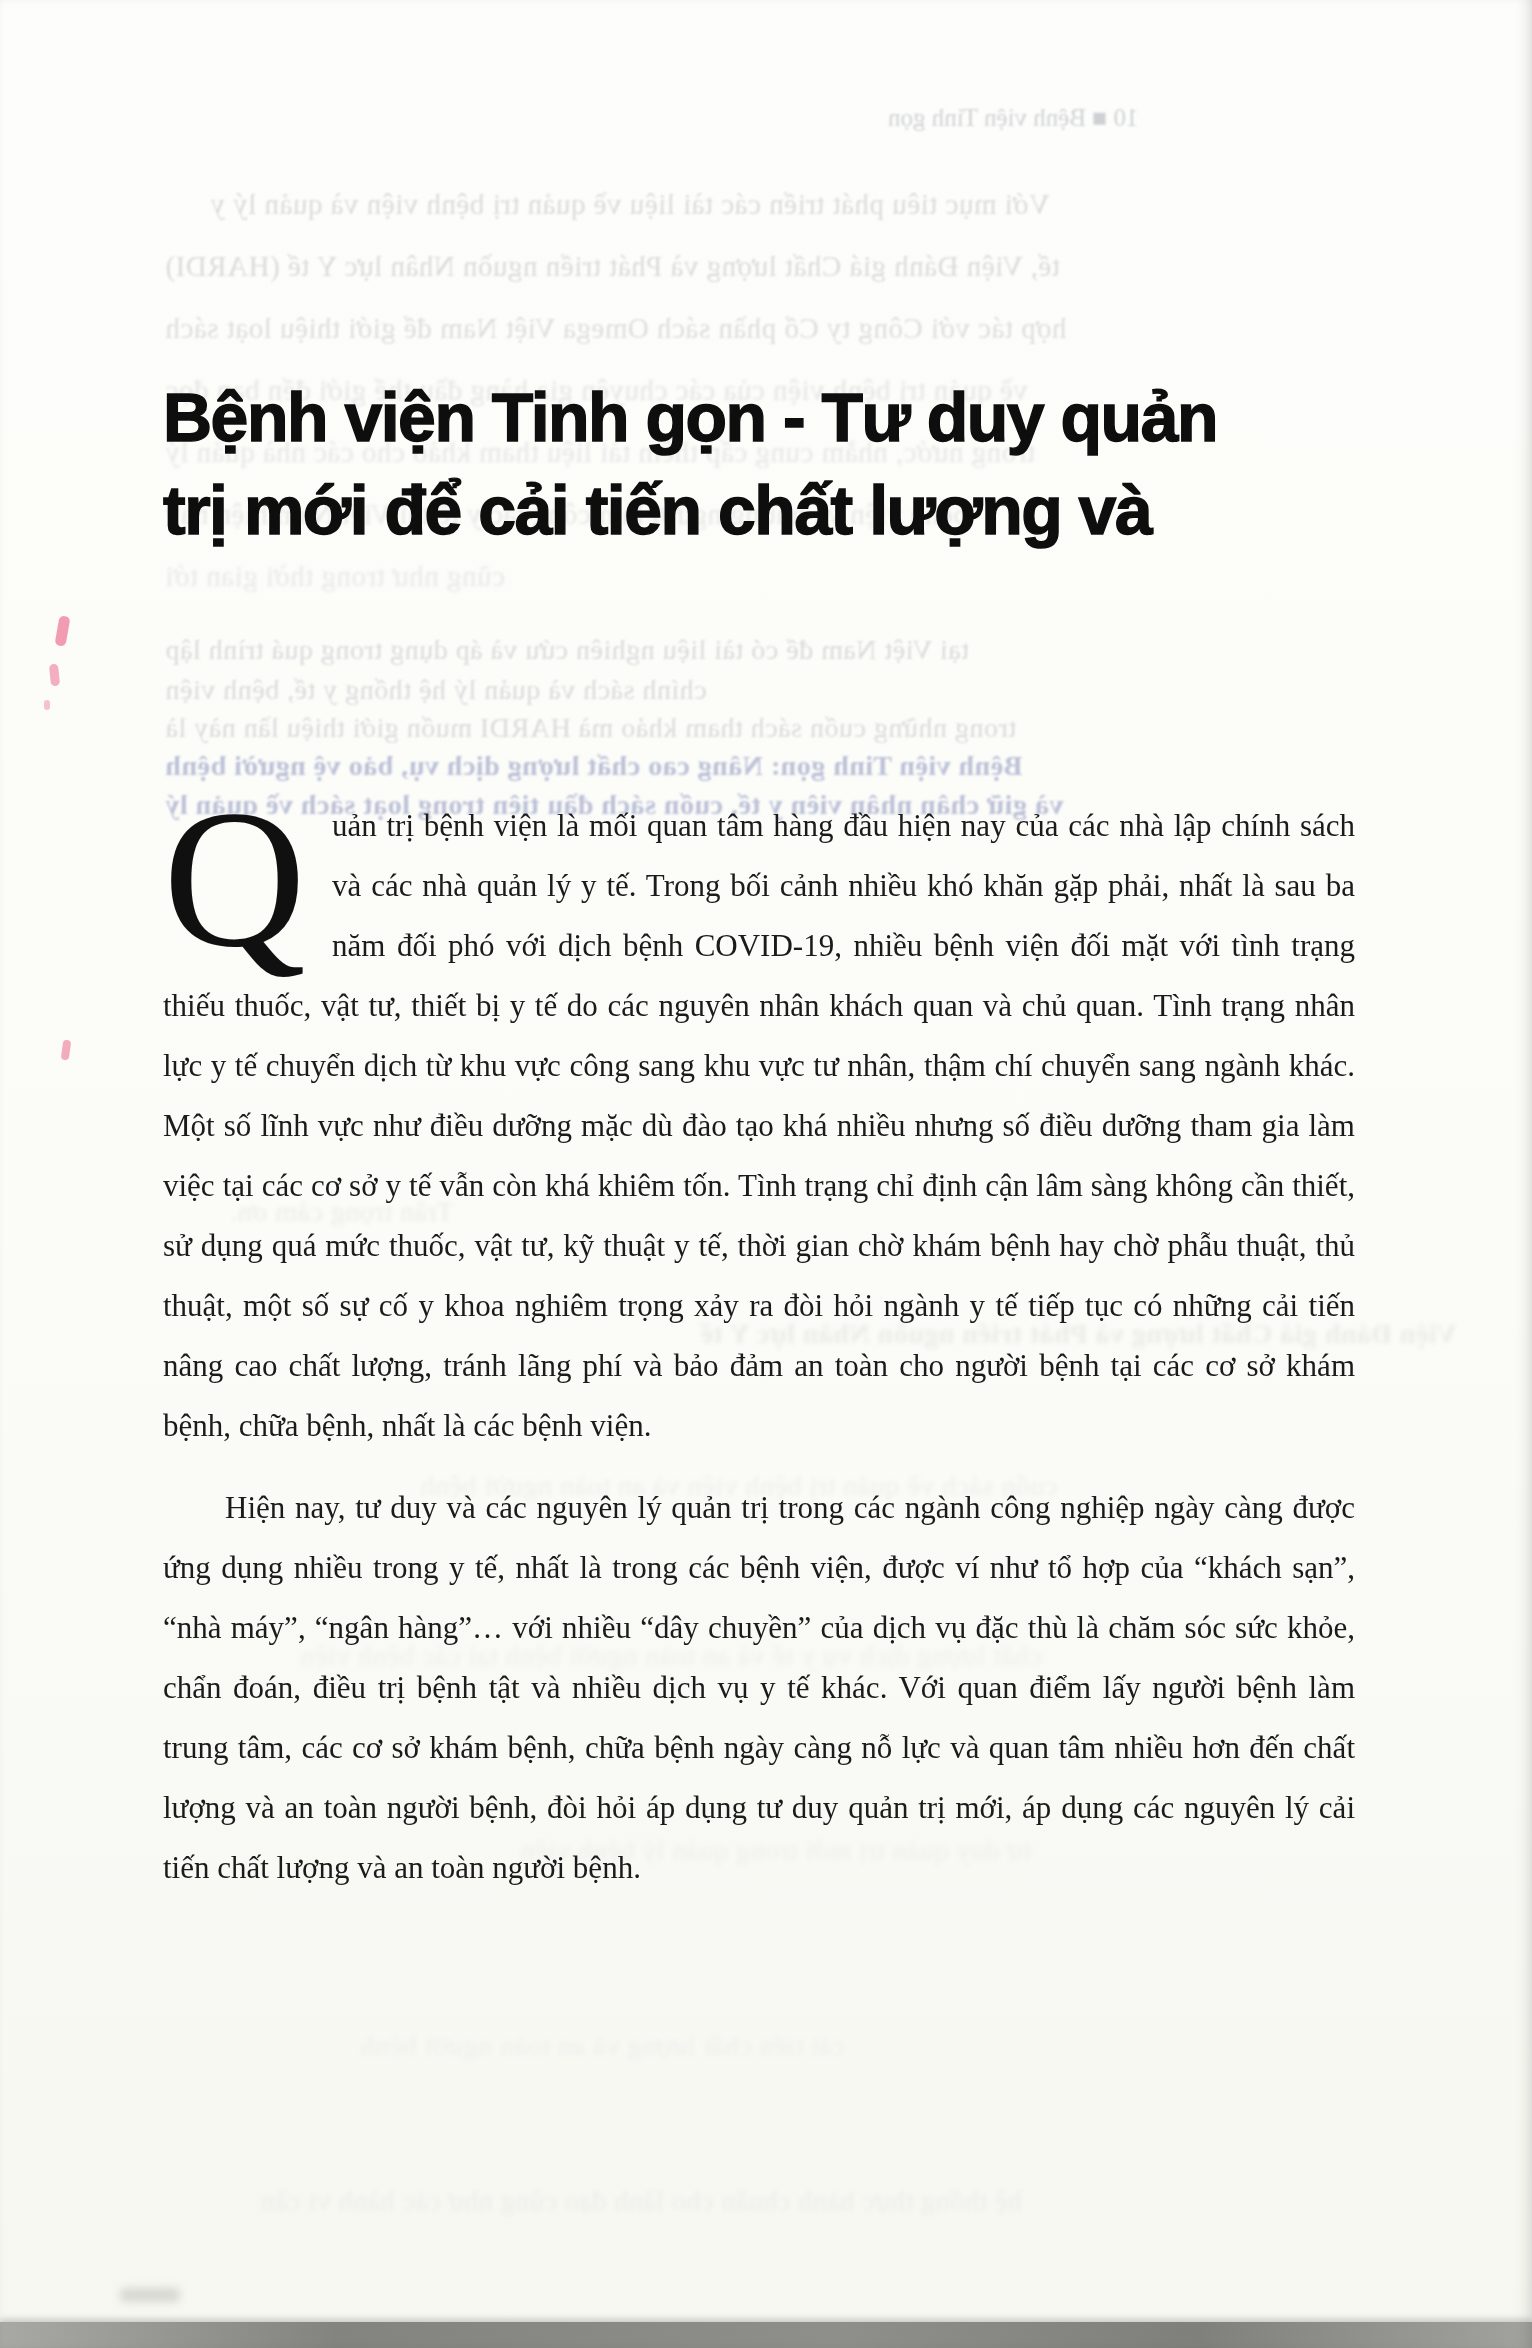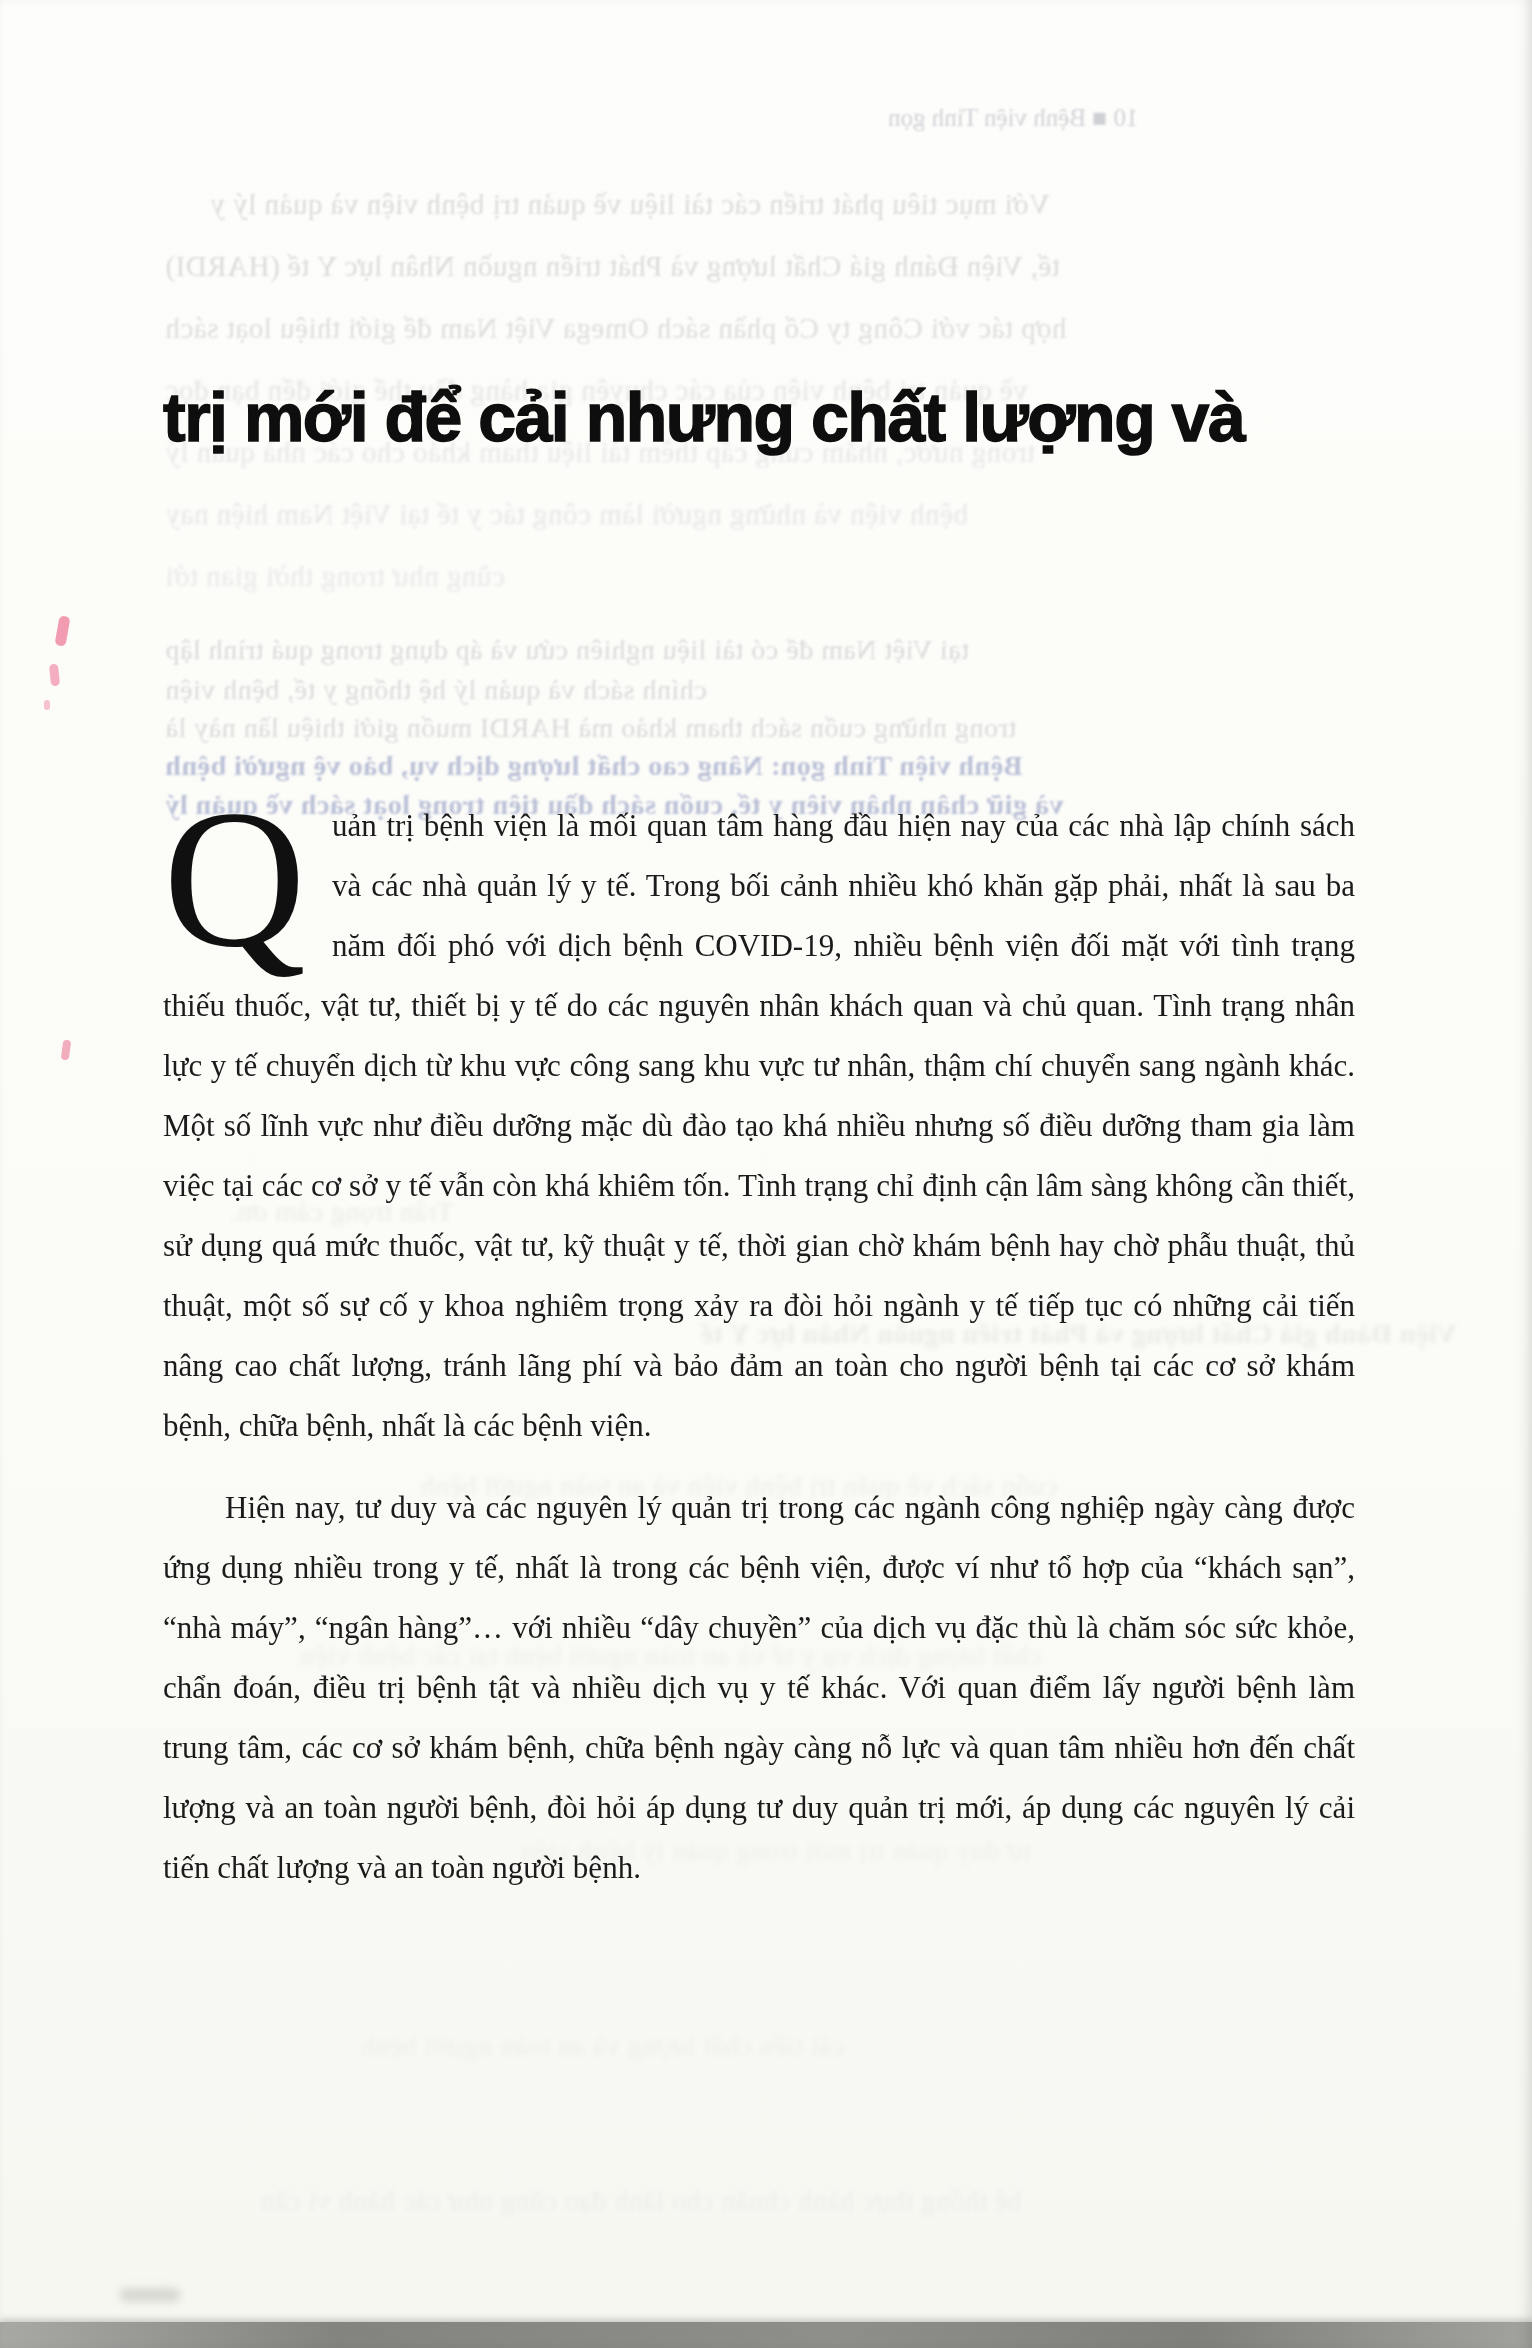--- a/index.html
+++ b/index.html
@@ -77,21 +77,22 @@
       <div class="ghost-line" style="left: 420px; top: 1470px; font-size: 28px; opacity: 0.12; filter: blur(2.2px);">cuốn sách về quản trị bệnh viện và an toàn người bệnh</div>
       <div class="ghost-line" style="left: 300px; top: 1640px; font-size: 28px; opacity: 0.11; filter: blur(2.4px);">chất lượng dịch vụ y tế và an toàn người bệnh tại các bệnh viện</div>
       <div class="ghost-line" style="left: 520px; top: 1835px; font-size: 28px; opacity: 0.11; filter: blur(2.4px);">tư duy quản trị mới trong quản lý bệnh viện</div>
       <div class="ghost-line" style="left: 360px; top: 2030px; font-size: 28px; opacity: 0.11; filter: blur(2.4px);">cải tiến chất lượng và an toàn người bệnh</div>
       <div class="ghost-line" style="left: 260px; top: 2185px; font-size: 28px; opacity: 0.12; filter: blur(2.2px);">hệ thống thực hành chuẩn cho lãnh đạo cũng như các hành vi cần</div>
     </div>
 
   <div class="content">
 
     <h1 class="title">
-      <div>trị mới để cải nhưng chất lượng và</div>
+      <div>Bệnh viện Tinh gọn - Tư duy quản</div>
+      <div>trị mới để cải tiến chất lượng và</div>
     </h1>
 
     <div class="body-text">
       <p><span class="dropcap">Q</span><span>uản trị bệnh viện là mối quan tâm hàng đầu hiện nay của các nhà lập chính sách và các nhà quản lý y tế. Trong bối cảnh nhiều khó khăn gặp phải, nhất là sau ba năm đối phó với dịch bệnh COVID-19, nhiều bệnh viện đối mặt với tình trạng thiếu thuốc, vật tư, thiết bị y tế do các nguyên nhân khách quan và chủ quan. Tình trạng nhân lực y tế chuyển dịch từ khu vực công sang khu vực tư nhân, thậm chí chuyển sang ngành khác. Một số lĩnh vực như điều dưỡng mặc dù đào tạo khá nhiều nhưng số điều dưỡng tham gia làm việc tại các cơ sở y tế vẫn còn khá khiêm tốn. Tình trạng chỉ định cận lâm sàng không cần thiết, sử dụng quá mức thuốc, vật tư, kỹ thuật y tế, thời gian chờ khám bệnh hay chờ phẫu thuật, thủ thuật, một số sự cố y khoa nghiêm trọng xảy ra đòi hỏi ngành y tế tiếp tục có những cải tiến nâng cao chất lượng, tránh lãng phí và bảo đảm an toàn cho người bệnh tại các cơ sở khám bệnh, chữa bệnh, nhất là các bệnh viện.</span></p>
       <p class="para2">Hiện nay, tư duy và các nguyên lý quản trị trong các ngành công nghiệp ngày càng được ứng dụng nhiều trong y tế, nhất là trong các bệnh viện, được ví như tổ hợp của “khách sạn”, “nhà máy”, “ngân hàng”… với nhiều “dây chuyền” của dịch vụ đặc thù là chăm sóc sức khỏe, chẩn đoán, điều trị bệnh tật và nhiều dịch vụ y tế khác. Với quan điểm lấy người bệnh làm trung tâm, các cơ sở khám bệnh, chữa bệnh ngày càng nỗ lực và quan tâm nhiều hơn đến chất lượng và an toàn người bệnh, đòi hỏi áp dụng tư duy quản trị mới, áp dụng các nguyên lý cải tiến chất lượng và an toàn người bệnh.</p>
     </div>
 
   </div>
 
   <div class="artifact-layer">

